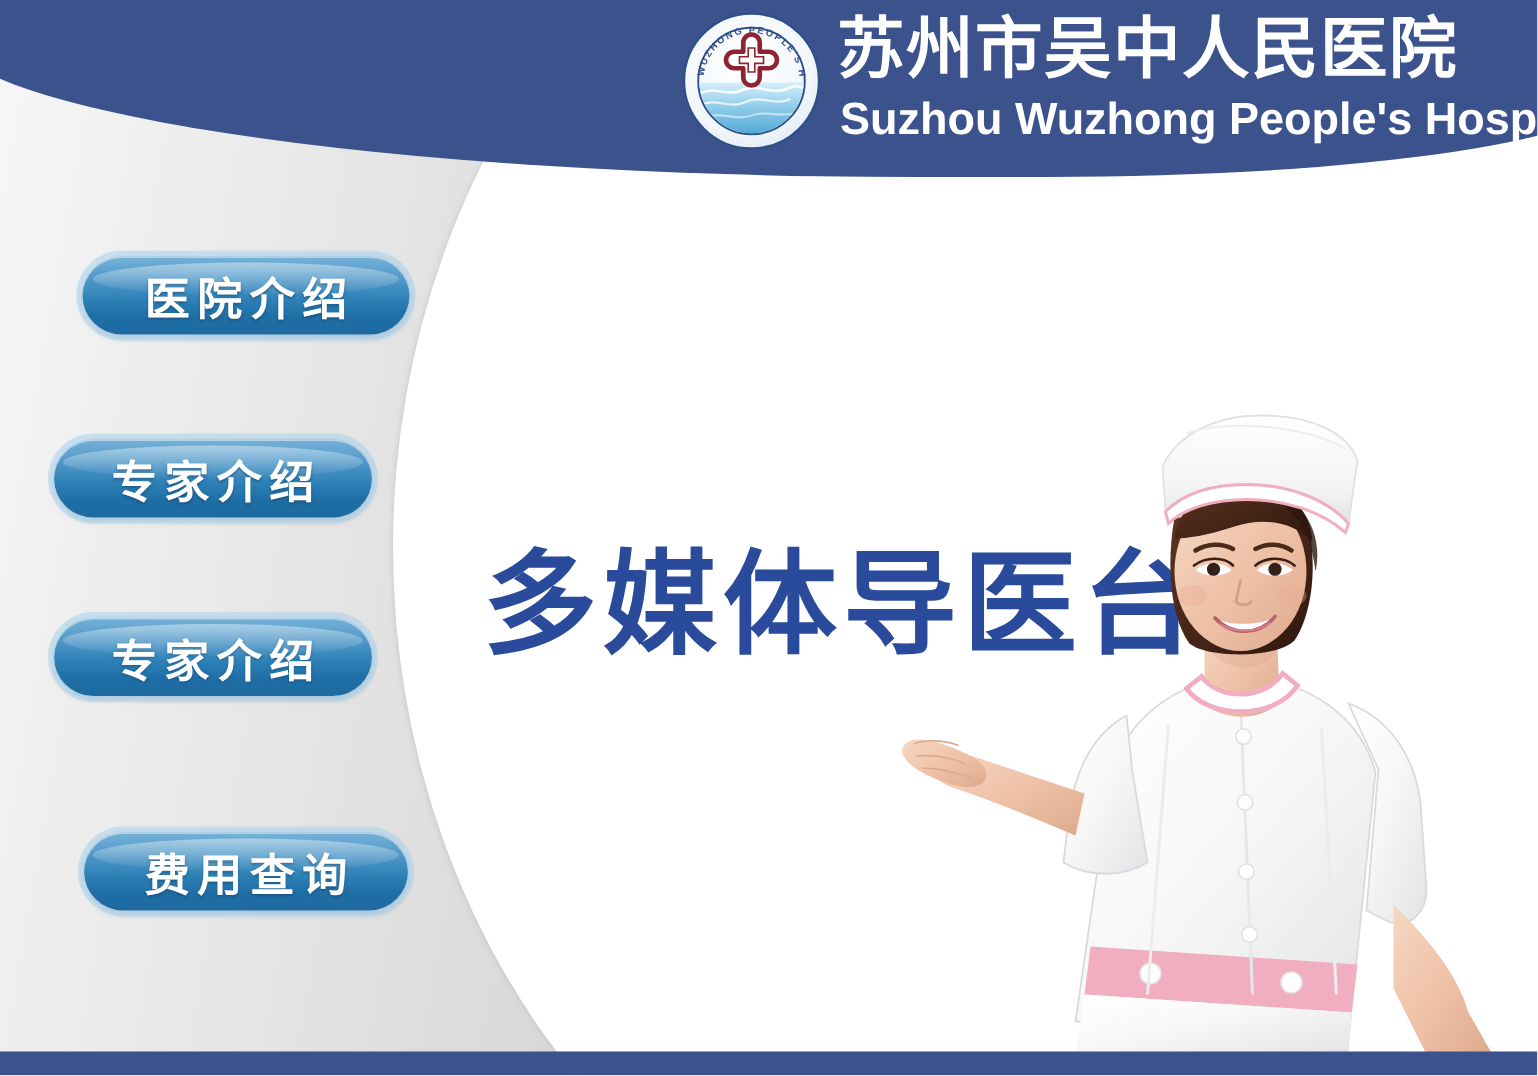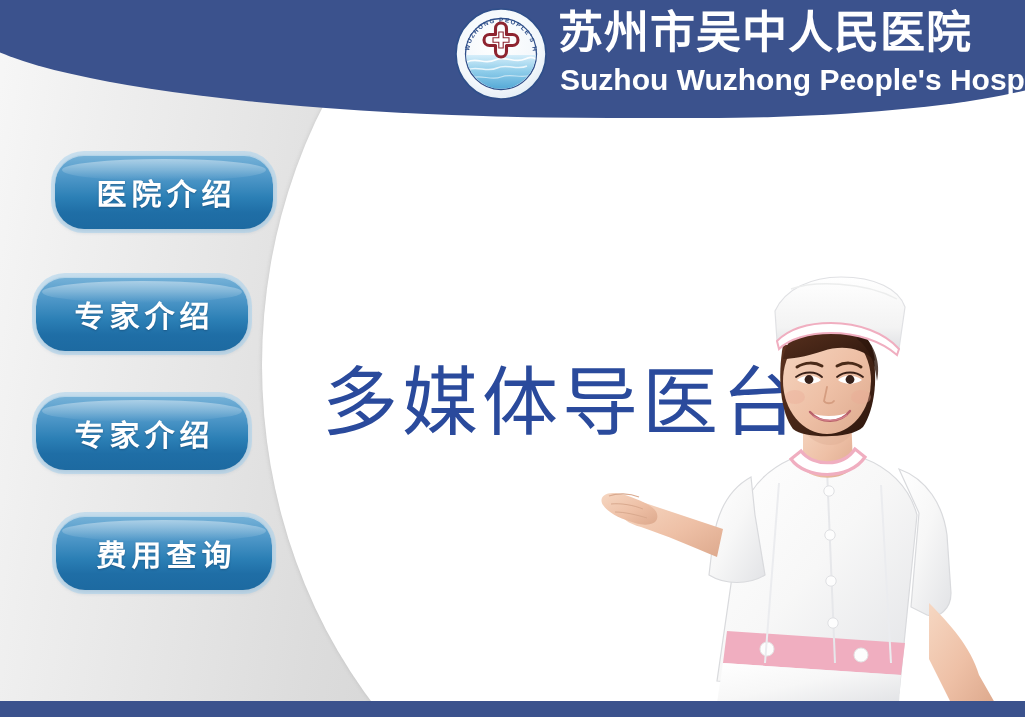--- a/index.html
+++ b/index.html
@@ -89,32 +89,33 @@
 
   
   .menu{
     position:absolute;
     left:0; top:0;
     width:420px; height:706px;
     z-index:5;
   }
   .menu-btn{
     position:absolute;
-    height:74px;
+    height:52px;
     border-radius:29px;
     background:linear-gradient(180deg,#76b2d8 0%,#4e97c8 30%,#2b7fb5 58%,#1f6ea6 78%,#1d6aa1 100%);
     box-shadow:
       0 0 0 4px rgba(168,210,236,.55),
       0 2px 5px rgba(40,70,110,.30),
       inset 0 1px 0 rgba(255,255,255,.45);
     display:flex;
     align-items:center;
     justify-content:center;
     cursor:pointer;
     overflow:hidden;
+    margin-top:16px;
   }
   .menu-btn::after{
     content:"";
     position:absolute;
     left:3%; right:3%; top:4px;
     height:22px;
     border-radius:50%;
     background:linear-gradient(180deg,rgba(255,255,255,.42),rgba(255,255,255,0));
     pointer-events:none;
   }
@@ -127,30 +128,30 @@
     color:#ffffff;
     letter-spacing:5px;
     text-indent:5px;
     white-space:nowrap;
     text-shadow:0 1px 2px rgba(20,55,90,.45);
   }
   
   .btn-1{ left:55px;  top:155px; width:218px; }
   .btn-2{ left:36px;  top:277px; width:212px; }
   .btn-3{ left:36px;  top:396px; width:212px;justify-content:center; }
-  .btn-4{ left:56px;  top:516px; width:216px;justify-content:center; }
+  .btn-4{ left:56px;  top:539px; width:216px;justify-content:center; }
 
   
   .main-title{
     position:absolute;
     left:322px; top:355px;
     z-index:4;
     font-family:"DejaVu Sans","Liberation Sans",sans-serif;
     font-size:76px;
-    font-weight:normal;
+    font-weight:bold;
     letter-spacing:4px;
     color:#2a4a9c;
     white-space:nowrap;
     line-height:96px;
   }
 
   
   .nurse{
     position:absolute;
     right:-4px; bottom:14px;

